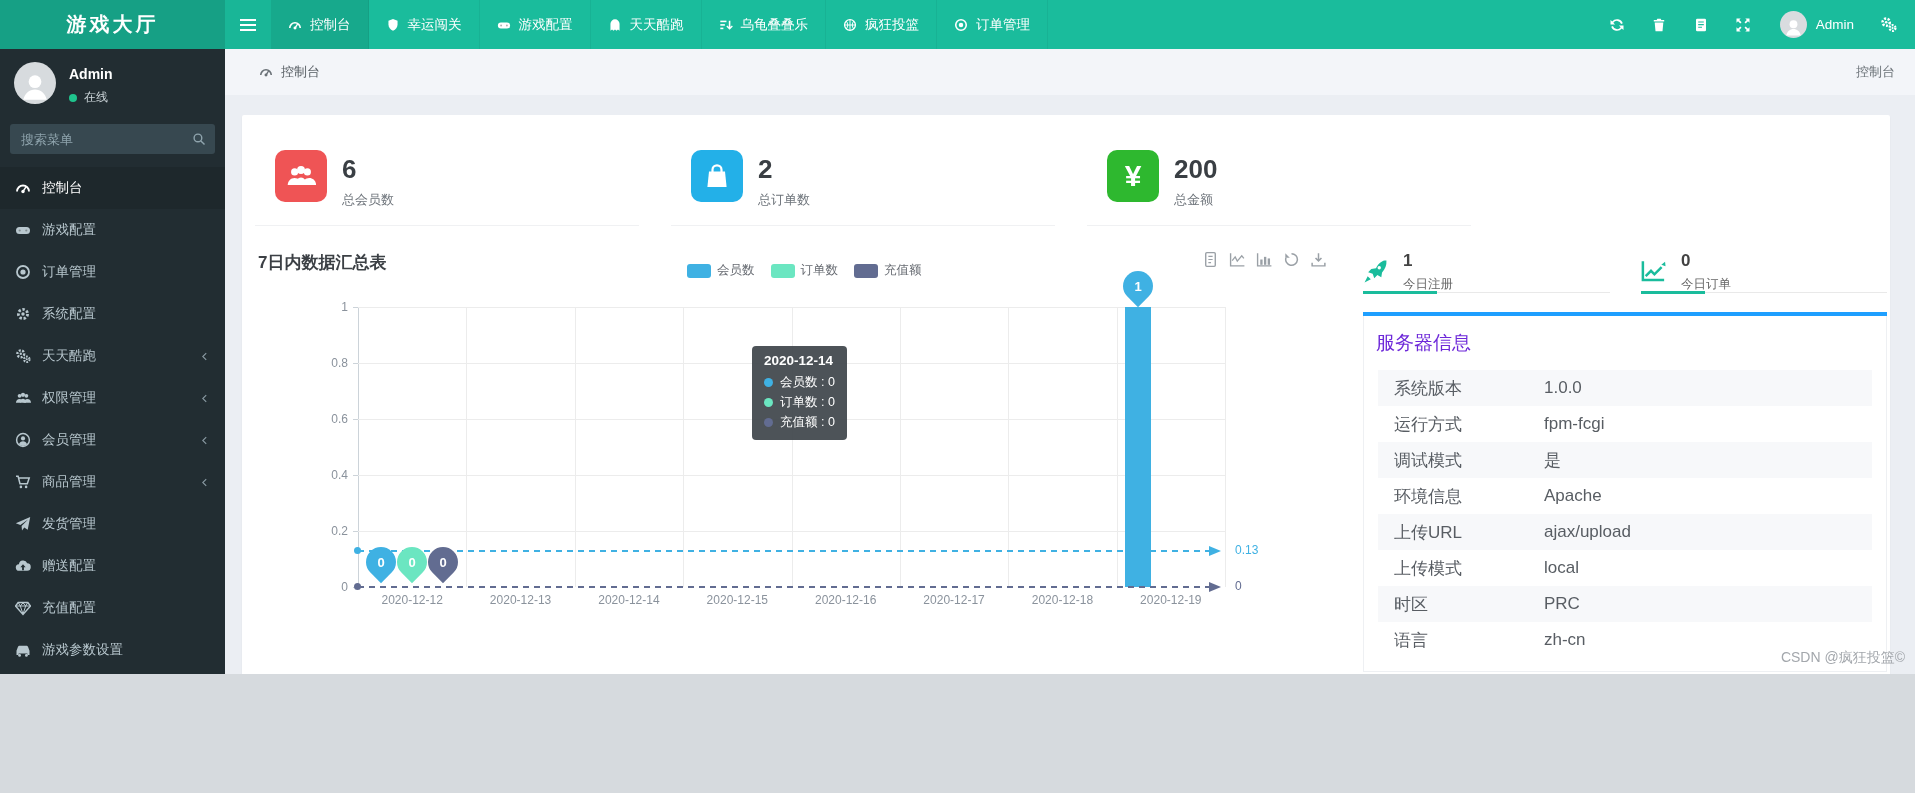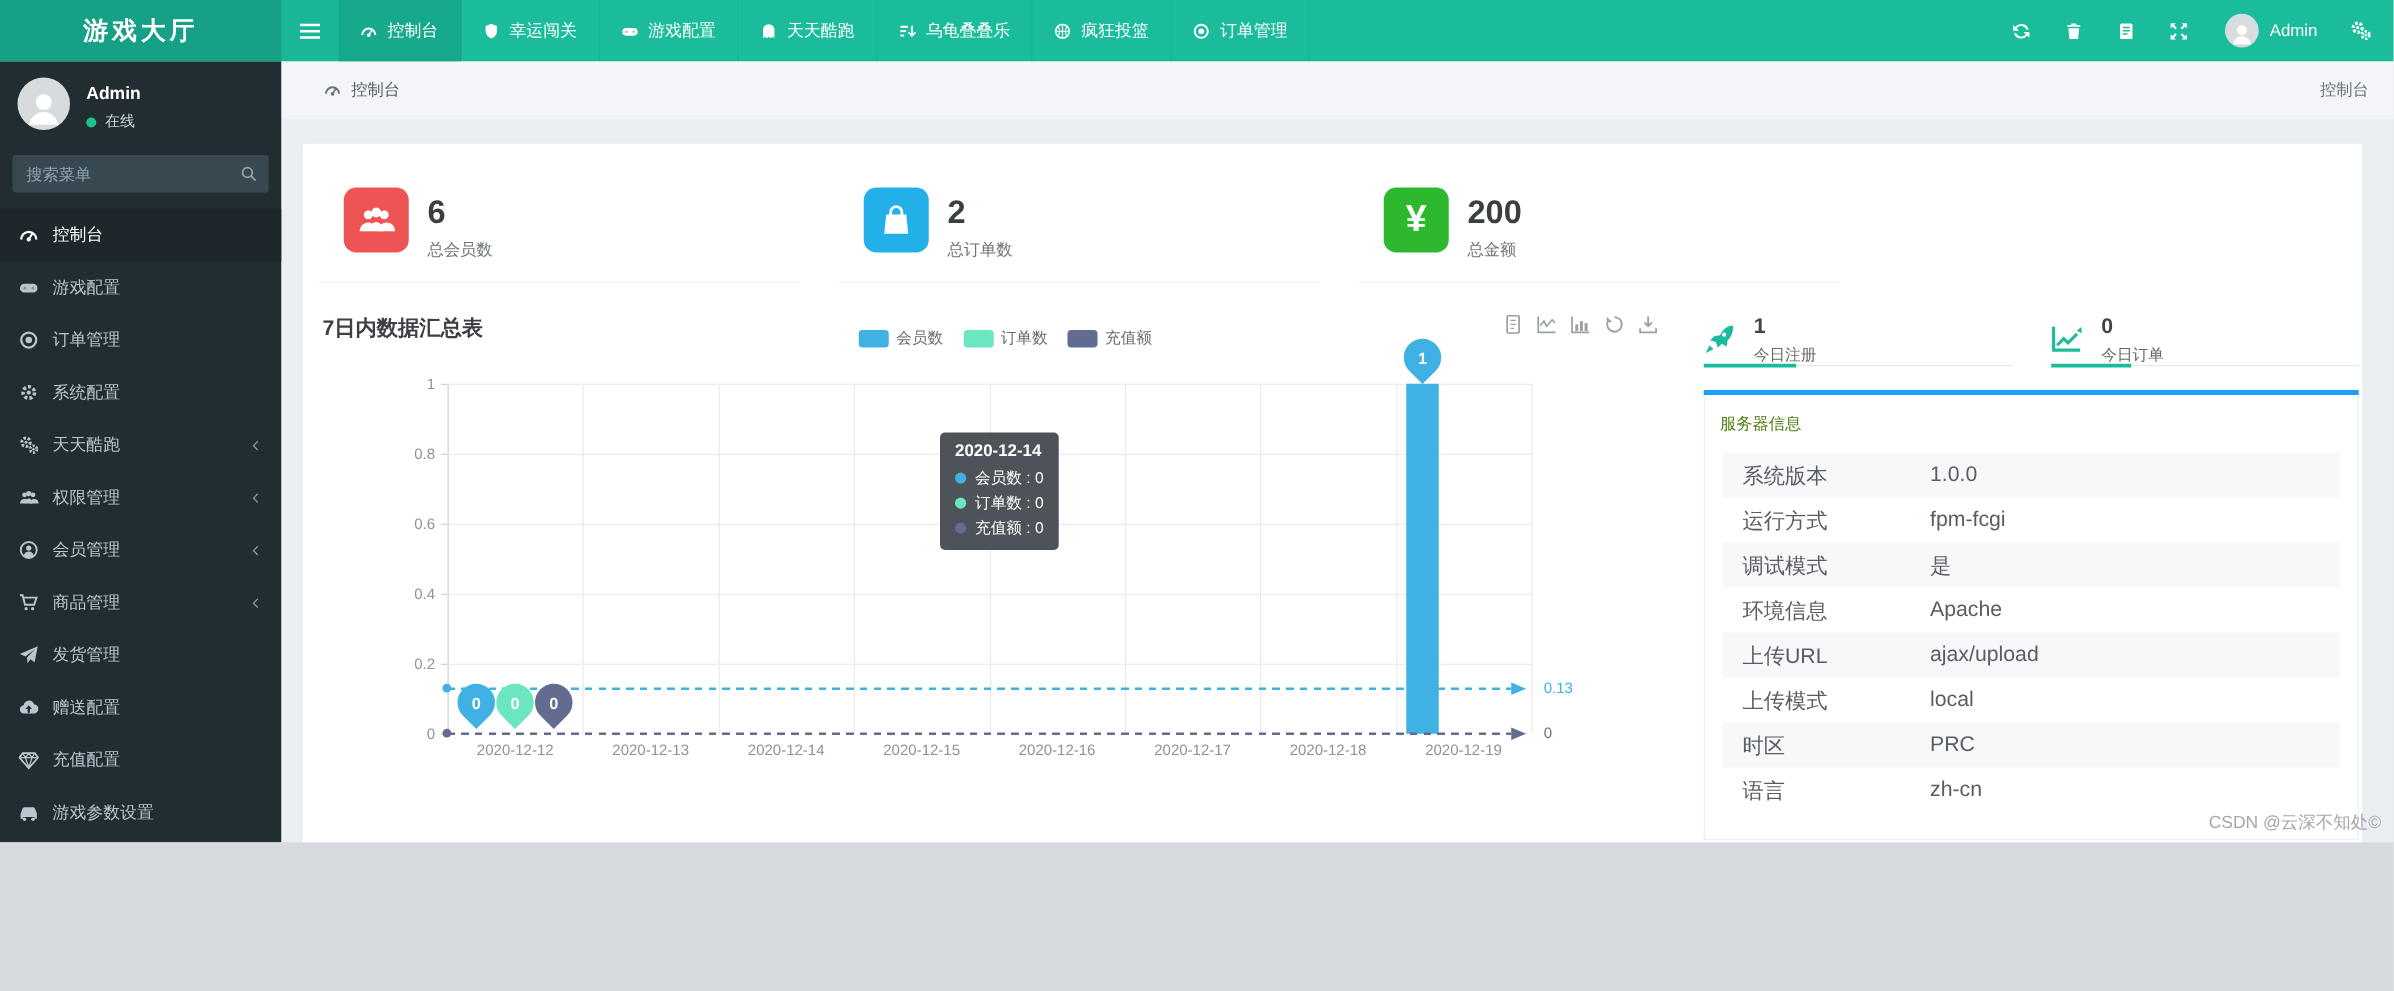--- a/index.html
+++ b/index.html
@@ -96,21 +96,21 @@
   
   .today-stat{position:absolute;top:135px;height:43px;border-bottom:1px solid #e9e9e9;display:flex;gap:15px;box-sizing:border-box;cursor:pointer;}
   .today-accent{position:absolute;left:0;bottom:-2px;height:3px;background:#1abc9c;}
   .today-icon{color:#1abc9c;margin-top:1px;}
   .today-icon svg{width:25px;height:25px;}
   .today-value{font-size:17px;font-weight:bold;color:#434343;line-height:1;margin-top:2px;}
   .today-label{font-size:12.5px;color:#666;margin-top:7px;}
 
   .hr-blue{position:absolute;left:1121px;top:197px;width:524px;height:4px;background:#1e9fff;}
   .server-panel{position:absolute;left:1121px;top:201px;width:524px;height:356px;border:1px solid #eef0f3;border-top:none;box-sizing:border-box;background:#fff;}
-  .server-title{font-size:13px;color:#4d7c0f;padding:14px 0 12px 12px;}
+  .server-title{font-size:19px;color:#6d28d9;padding:14px 0 12px 12px;}
   .server-table{margin:2px 14px 0;}
   .srow{display:flex;height:36px;align-items:center;font-size:17px;color:#585d63;}
   .srow:nth-child(odd){background:#f7f8fa;}
   .scell-label{width:150px;padding-left:16px;flex:none;}
   .watermark{position:absolute;right:10px;bottom:7px;color:#a3a7ac;font-size:14px;}
 </style>
 </head>
 <body>
 
 <div class="screen">
@@ -585,15 +585,15 @@
               <div>PRC</div>
             </div>
             <div class="srow">
               <div class="scell-label">语言</div>
               <div>zh-cn</div>
             </div>
           </div>
       </div>
     </div>
 
-    <div class="watermark">CSDN @云深不知处©</div>
+    <div class="watermark">CSDN @疯狂投篮©</div>
   </div>
 </div>
 
 </body></html>

